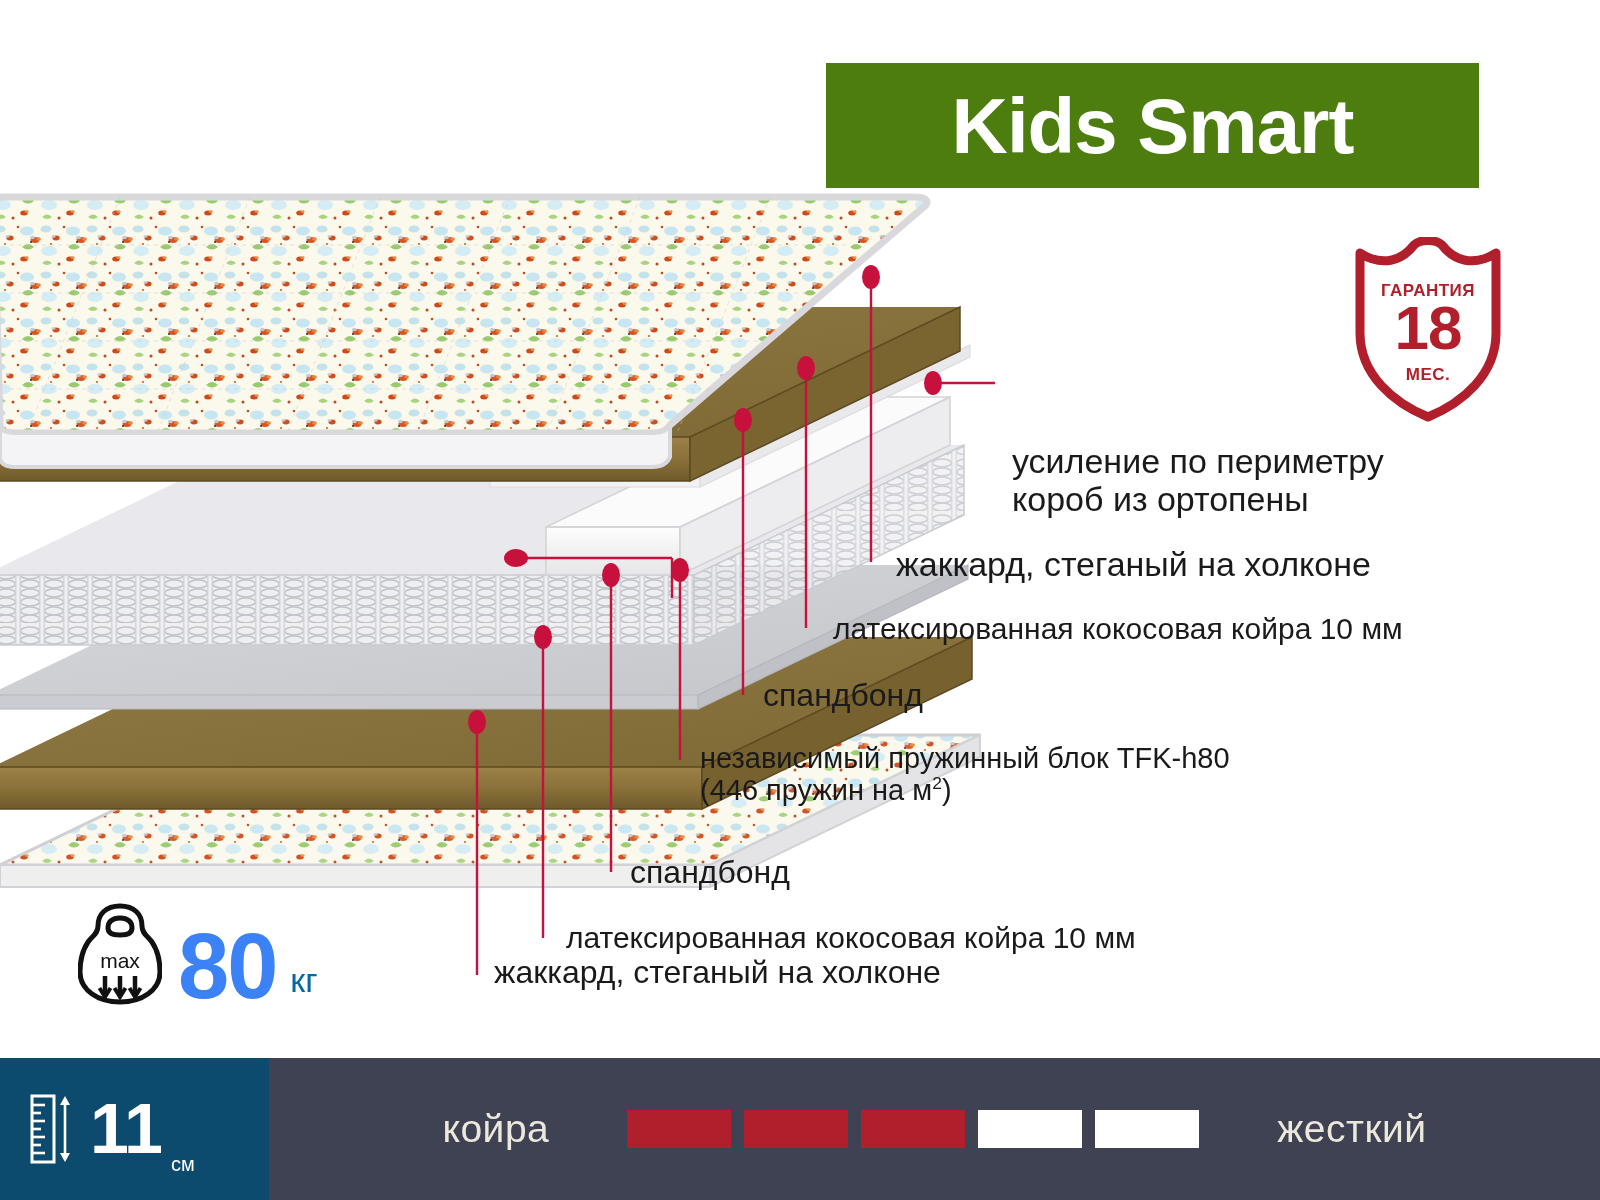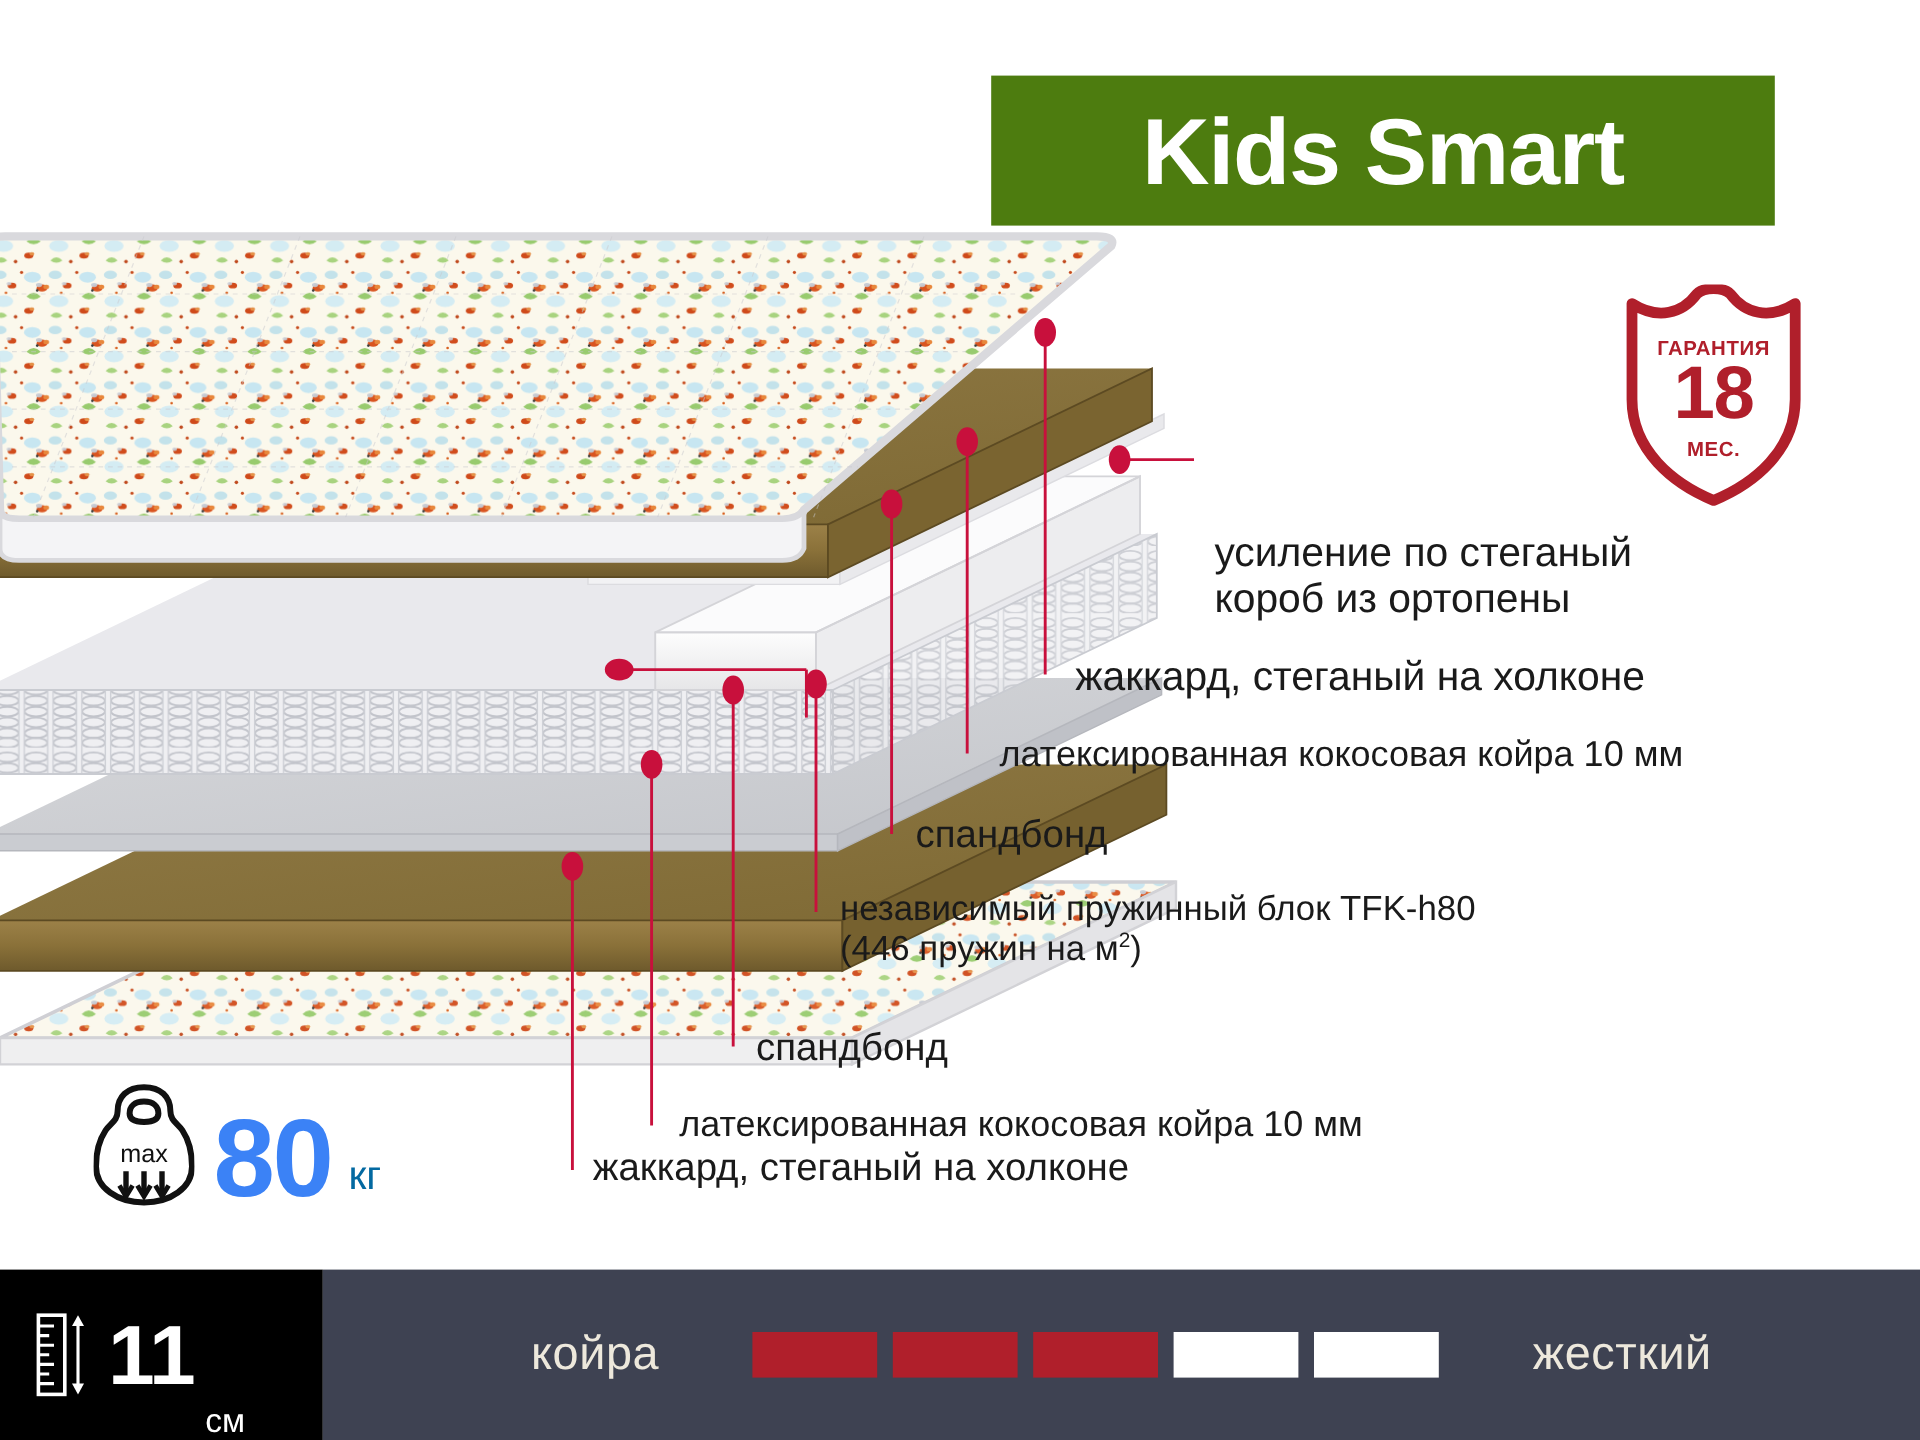--- a/index.html
+++ b/index.html
@@ -61,26 +61,26 @@
   #kettlebell{ width:84px; height:104px; }
   #weight-num{
     color:#3b82f6; font-size:92px; font-weight:700; line-height:.86;
     margin-left:16px; letter-spacing:-2px;
   }
   #weight-unit{ color:#0369a1; font-size:34px; margin-left:14px; margin-bottom:6px; }
 
   
   #bottom-bar{ position:absolute; left:0; top:1058px; width:1600px; height:142px; display:flex; }
   #height-block{
-    width:269px; height:142px; background:#000000;
+    width:269px; height:142px; background:#0c4a6e;
     display:flex; align-items:center; padding-left:30px;
   }
   #ruler-icon{ width:46px; height:72px; }
   #height-num{ color:#fff; font-size:70px; font-weight:700; line-height:1; margin-left:14px; letter-spacing:-1px;}
-  #height-unit{ color:#fff; font-size:28px; margin-left:9px; align-self:flex-end; margin-bottom:0; }
+  #height-unit{ color:#fff; font-size:20px; margin-left:9px; align-self:flex-end; margin-bottom:24px; }
 
   #firm-block{
     flex:1; background:#3E4252; display:flex; align-items:center;
     justify-content:center; gap:0;
   }
   .firm-word{
     color:#EDE8DC; font-size:39px; letter-spacing:.5px; font-weight:400;
   }
   #firm-scale{ display:flex; gap:13px; margin:0 78px; }
   .firm-seg{ width:104px; height:38px; }
@@ -261,21 +261,21 @@
     <ellipse cx="743" cy="420" rx="9" ry="12"></ellipse>
     <ellipse cx="680" cy="570" rx="9" ry="12"></ellipse>
     <ellipse cx="611" cy="575" rx="9" ry="12"></ellipse>
     <ellipse cx="543" cy="637" rx="9" ry="12"></ellipse>
     <ellipse cx="477" cy="722" rx="9" ry="12"></ellipse>
     <ellipse cx="516" cy="558" rx="12" ry="9"></ellipse>
   </g>
 </svg>
 
 <div class="layer-label" id="lbl-0">
-  <div>усиление по стеганый</div>
+  <div>усиление по периметру</div>
   <div>короб из ортопены</div>
 </div>
 <div class="layer-label" id="lbl-1">жаккард, стеганый на холконе</div>
 <div class="layer-label" id="lbl-2">латексированная кокосовая койра 10 мм</div>
 <div class="layer-label" id="lbl-3">спандбонд</div>
 <div class="layer-label" id="lbl-4">
   <div>независимый пружинный блок TFK-h80</div>
   <div><span>(446 пружин на м</span><sup>2</sup><span>)</span></div>
 </div>
 <div class="layer-label" id="lbl-5">спандбонд</div>

